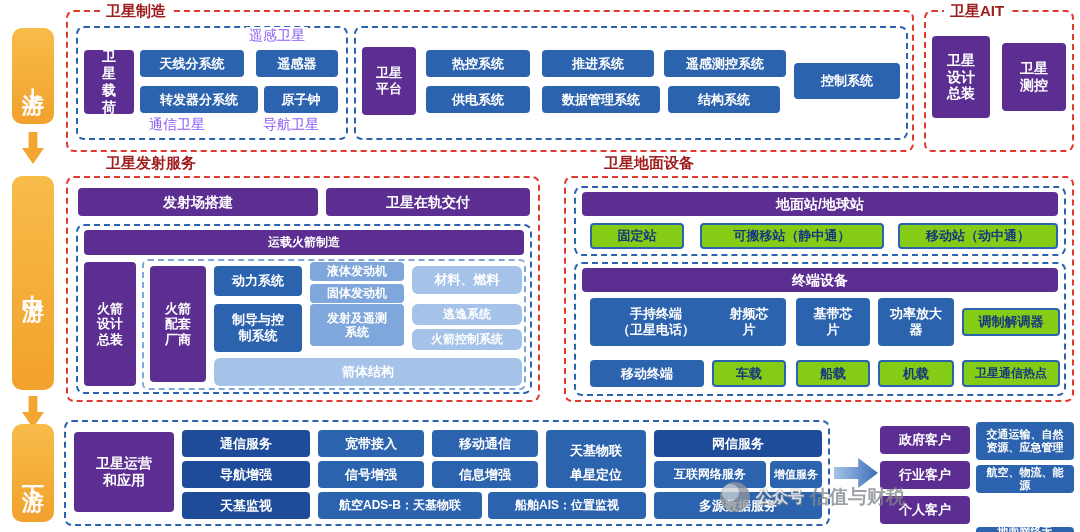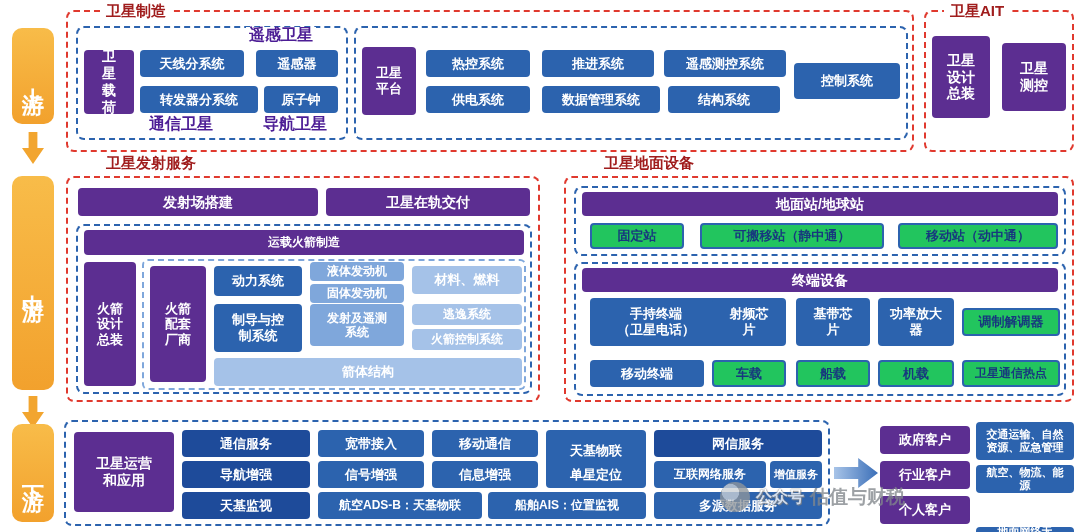--- a/index.html
+++ b/index.html
@@ -7,31 +7,31 @@
   body { font-family:"Liberation Sans","DejaVu Sans",sans-serif; }
   #canvas { position:relative; width:1080px; height:532px; background:#fff; overflow:hidden; }
 
   .b { position:absolute; display:flex; align-items:center; justify-content:center;
        text-align:center; font-weight:bold; color:#fff; border-radius:4px;
        font-size:13px; line-height:1.2; padding:2px 4px; z-index:2; }
   .purple { background:#5C2E91; }
   .blue   { background:#2C63AE; }
   .dkblue { background:#1E4B9A; }
   .ltblue { background:#7FA7DB; }
-  .llblue { background:#A5C2E8; }
-  .white-box { background:#22c55e; border:2px solid #2C63AE; color:#17387E; }
+  .llblue { background:#A5C2E8;border-radius:6px; }
+  .white-box { background:#84cc16; border:2px solid #2C63AE; color:#17387E; }
   .ml { white-space:pre-line; }
 
   .dash-red    { position:absolute; border:2px dashed #E0392E; border-radius:8px; z-index:1; }
   .dash-blue   { position:absolute; border:2px dashed #2C63AE; border-radius:8px; z-index:1; }
   .dash-ltblue { position:absolute; border:2px dashed #7FA7DB; border-radius:6px; z-index:1; }
 
   .sec-label { position:absolute; color:#A01D1D; font-weight:bold; font-size:15px;
                background:#fff; padding:0 6px; z-index:5; line-height:18px; }
-  .tag { position:absolute; color:#4c1d95; font-weight:bold; font-size:16px;
+  .tag { position:absolute; color:#8b5cf6; font-weight:normal; font-size:14px;
          z-index:3; background:#fff; padding:0 3px; line-height:16px; }
 
   .stage { position:absolute; left:12px; width:42px; border-radius:10px;
            background:linear-gradient(180deg,#F8BC49,#F2A12D); color:#fff;
            font-weight:bold; font-size:22px; display:flex; align-items:center;
            justify-content:center; z-index:2; }
   .stage span { writing-mode:vertical-rl; text-orientation:upright; letter-spacing:6px; }
 
   .arrow-down { position:absolute; left:22px; width:22px; height:32px; background:#F2A52F;
                 clip-path:polygon(30% 0,70% 0,70% 50%,100% 50%,50% 100%,0 50%,30% 50%); z-index:2; }

